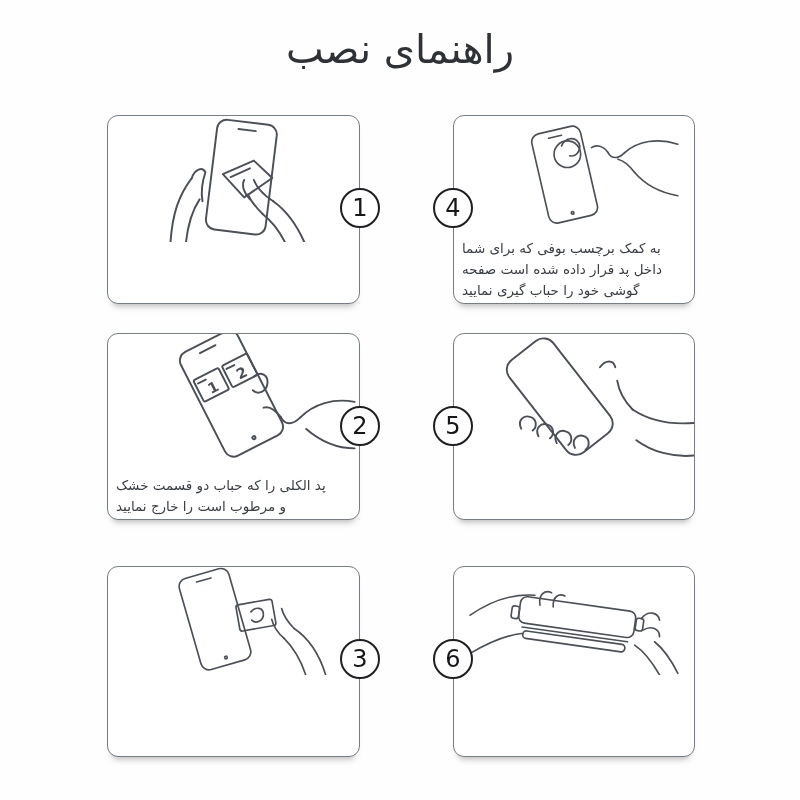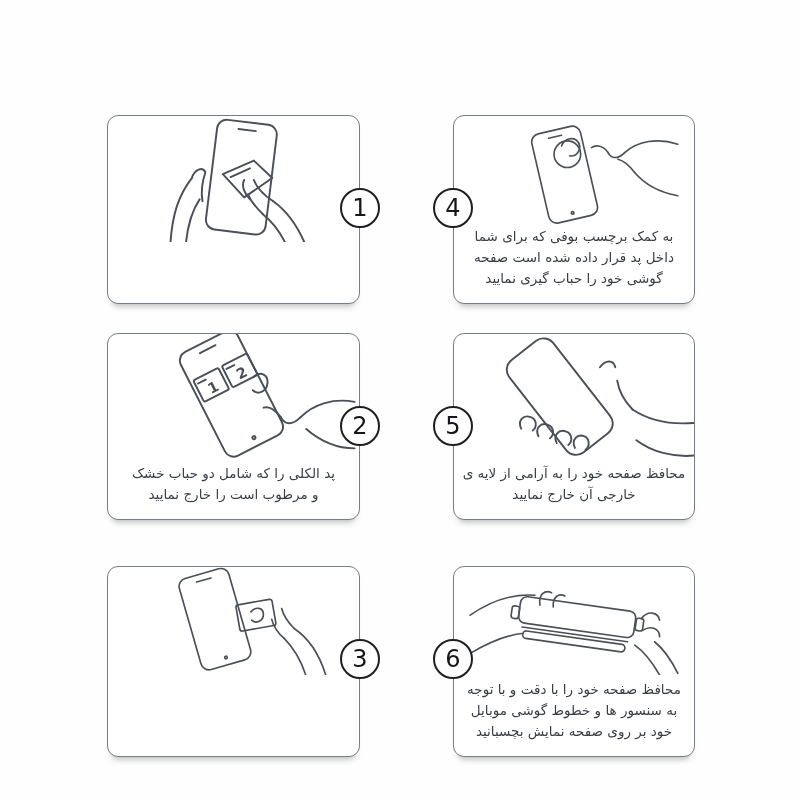--- a/index.html
+++ b/index.html
@@ -6,42 +6,43 @@
   body{width:800px;height:800px;font-family:"DejaVu Sans",sans-serif;}
   .page{position:relative;width:800px;height:800px;background:#fefefe;overflow:hidden;}
   .title{position:absolute;top:26px;left:0;width:100%;text-align:center;
          font-size:40px;color:#2e3237;direction:rtl;letter-spacing:0;}
   .card{position:absolute;background:#ffffff;border:1.6px solid #767d86;border-radius:11px;
         box-shadow:0 7px 6px -5px rgba(125,125,125,.55);
         display:flex;flex-direction:column;justify-content:space-between;}
   .card svg{display:block;width:100%;}
   .illus-tall{height:126px;}
   .illus-short{height:108px;}
-  .caption{direction:rtl;text-align:center;font-size:13.5px;line-height:1.55;
-           color:#393e45;white-space:pre-line;padding:0 8px 14px;}
+  .caption{direction:rtl;text-align:left;font-size:13.5px;line-height:1.55;
+           color:#393e45;white-space:pre-line;padding:0 8px 2px;}
   .stepnum{position:absolute;top:72px;width:40px;height:40px;border-radius:50%;
            border:2.2px solid #1d1f23;background:#ffffff;box-sizing:border-box;
            display:flex;align-items:center;justify-content:center;
            font-size:24px;color:#15171a;z-index:2;}
   .card-left .stepnum{right:-21px;}
   .card-right .stepnum{left:-21px;}
   #card1{left:107px;top:115px;width:251px;height:187px;}
   #card2{left:107px;top:333px;width:251px;height:185px;}
   #card3{left:107px;top:566px;width:251px;height:189px;}
   #card4{left:453px;top:115px;width:240px;height:187px;}
   #card5{left:453px;top:333px;width:240px;height:185px;}
   #card6{left:453px;top:566px;width:240px;height:189px;}
   .art{stroke:#4b5058;stroke-width:2;fill:none;stroke-linecap:round;stroke-linejoin:round;}
   .art text{stroke:none;fill:#4b5058;font-family:"DejaVu Sans",sans-serif;font-size:15px;font-weight:bold;}
 </style>
 </head>
 <body>
 
 <div class="page">
 
+  <div class="title">راهنمای نصب</div>
 
   <div class="card card-left" id="card1">
     <div class="stepnum">1</div>
     <svg class="illus-tall" viewBox="0 0 250 130" preserveAspectRatio="xMidYMid meet">
       <g class="art">
         <g transform="rotate(7 132 64)">
           <rect x="102" y="6" width="62" height="114" rx="10"></rect>
           <line x1="124" y1="14" x2="142" y2="14"></line>
         </g>
         <path d="M60 130 C62 102 68 82 82 64"></path>
@@ -73,21 +74,21 @@
           <text x="104" y="53">1</text>
           <text x="137" y="53">2</text>
         </g>
         <path d="M146 44 C153 38 161 42 160 51 C159 60 150 63 145 58"></path>
         <path d="M250 70 C228 66 208 72 194 86"></path>
         <path d="M194 86 C186 94 178 94 174 86"></path>
         <path d="M174 86 C168 78 162 74 156 76"></path>
         <path d="M250 118 C230 118 214 110 200 98"></path>
       </g>
     </svg>
-    <div class="caption">پد الکلی را که شامل دو حباب خشک
+    <div class="caption">پد الکلی را که حباب دو قسمت خشک
 و مرطوب است را خارج نمایید</div>
   </div>
 
   <div class="card card-left" id="card3">
     <div class="stepnum">3</div>
     <svg class="illus-short" viewBox="0 0 250 130" preserveAspectRatio="xMidYMid meet">
       <g class="art">
         <g transform="rotate(-16 102 64)">
           <rect x="72" y="6" width="62" height="114" rx="10"></rect>
           <line x1="94" y1="14" x2="112" y2="14"></line>
@@ -139,22 +140,20 @@
         <path d="M70 98 C66 90 72 83 80 86 C86 88 87 96 82 100"></path>
         <path d="M88 106 C84 98 90 91 98 94 C104 96 105 104 100 108"></path>
         <path d="M107 113 C103 105 109 98 117 101 C123 103 124 111 119 115"></path>
         <path d="M126 118 C122 110 128 103 136 106 C141 108 142 116 137 120"></path>
         <path d="M152 34 C158 26 166 26 168 34"></path>
         <path d="M250 92 C226 94 204 90 186 78"></path>
         <path d="M186 78 C178 70 172 60 170 48"></path>
         <path d="M250 126 C228 128 206 122 190 110"></path>
       </g>
     </svg>
-    <div class="caption">محافظ صفحه خود را به آرامی از لایه ی
-خارجی آن خارج نمایید</div>
   </div>
 
   <div class="card card-right" id="card6">
     <div class="stepnum">6</div>
     <svg class="illus-short" viewBox="0 0 250 130" preserveAspectRatio="xMidYMid meet">
       <g class="art">
         <g transform="rotate(8 126 66)">
           <rect x="58" y="44" width="140" height="32" rx="8"></rect>
           <line x1="64" y1="81" x2="192" y2="81"></line>
           <rect x="66" y="85" width="124" height="9" rx="4"></rect>
@@ -164,18 +163,15 @@
         <path d="M84 46 C82 33 90 27 98 31"></path>
         <path d="M100 48 C99 36 107 31 114 35"></path>
         <path d="M0 58 C26 40 52 32 78 34"></path>
         <path d="M0 104 C24 90 44 82 62 80"></path>
         <path d="M206 62 C214 52 226 54 228 64"></path>
         <path d="M208 76 C218 70 228 74 228 84"></path>
         <path d="M250 128 C240 108 232 98 222 90"></path>
         <path d="M198 94 C210 102 220 116 228 130"></path>
       </g>
     </svg>
-    <div class="caption">محافظ صفحه خود را با دقت و با توجه
-به سنسور ها و خطوط گوشی موبایل
-خود بر روی صفحه نمایش بچسبانید</div>
   </div>
 
 </div>
 
 </body></html>

